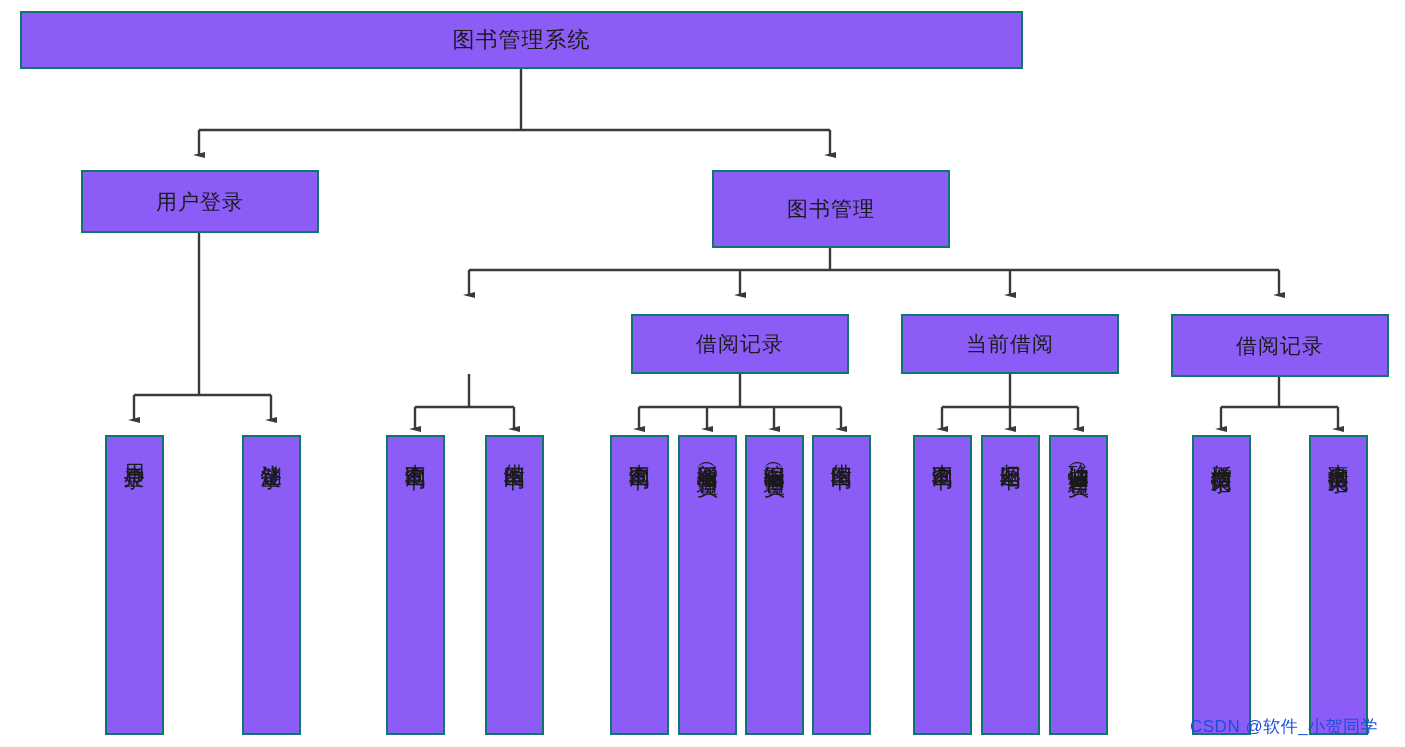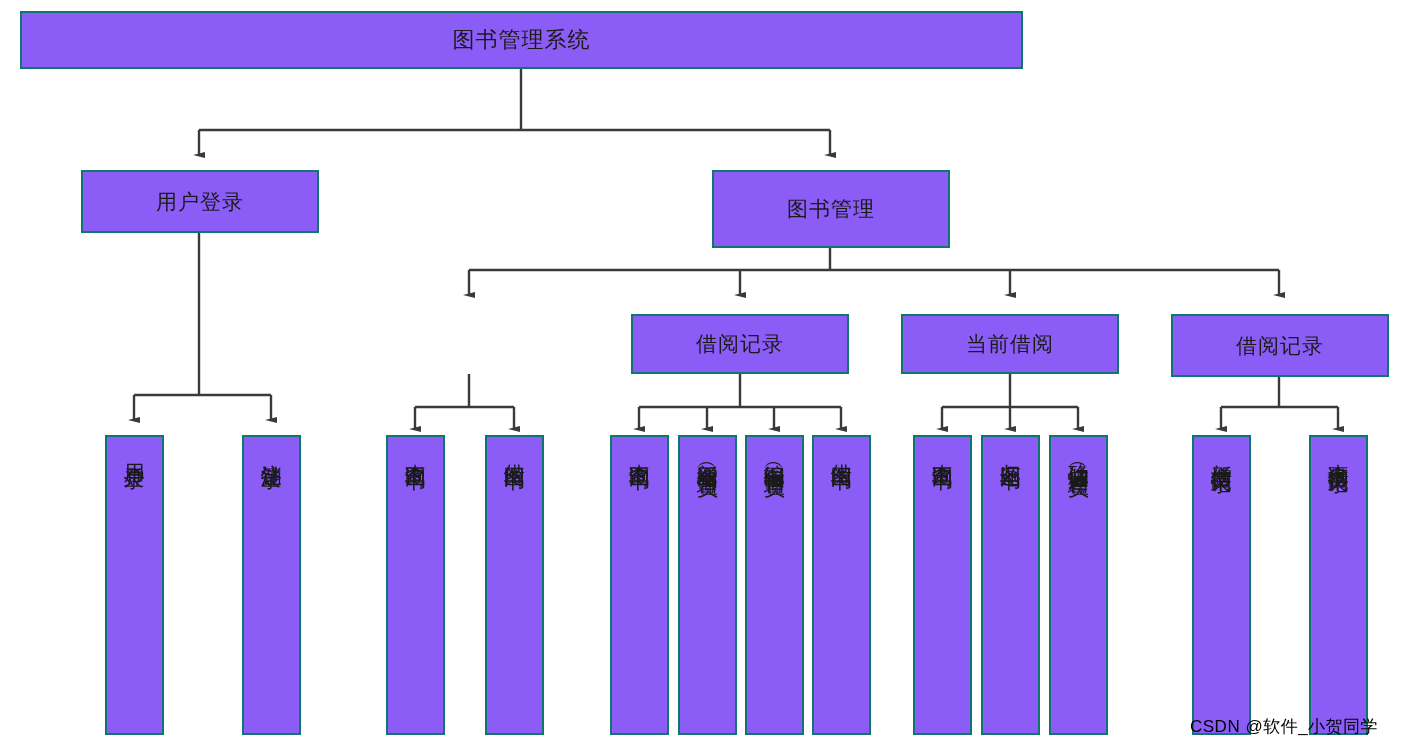--- a/index.html
+++ b/index.html
@@ -54,21 +54,21 @@
     text-orientation: upright;
     font-size: 21px;
     line-height: 1.22;
     letter-spacing: 2px;
     white-space: nowrap;
     color: #1a1a1a;
   }
   .watermark {
     position: absolute;
     font-size: 17px;
-    color: #000000;
+    color: #1d4ed8;
     white-space: nowrap;
     letter-spacing: 0.5px;
   }
 </style>
 </head>
 <body>
 
 <div id="canvas">
 
   <svg id="wires" viewBox="0 0 1405 747">

